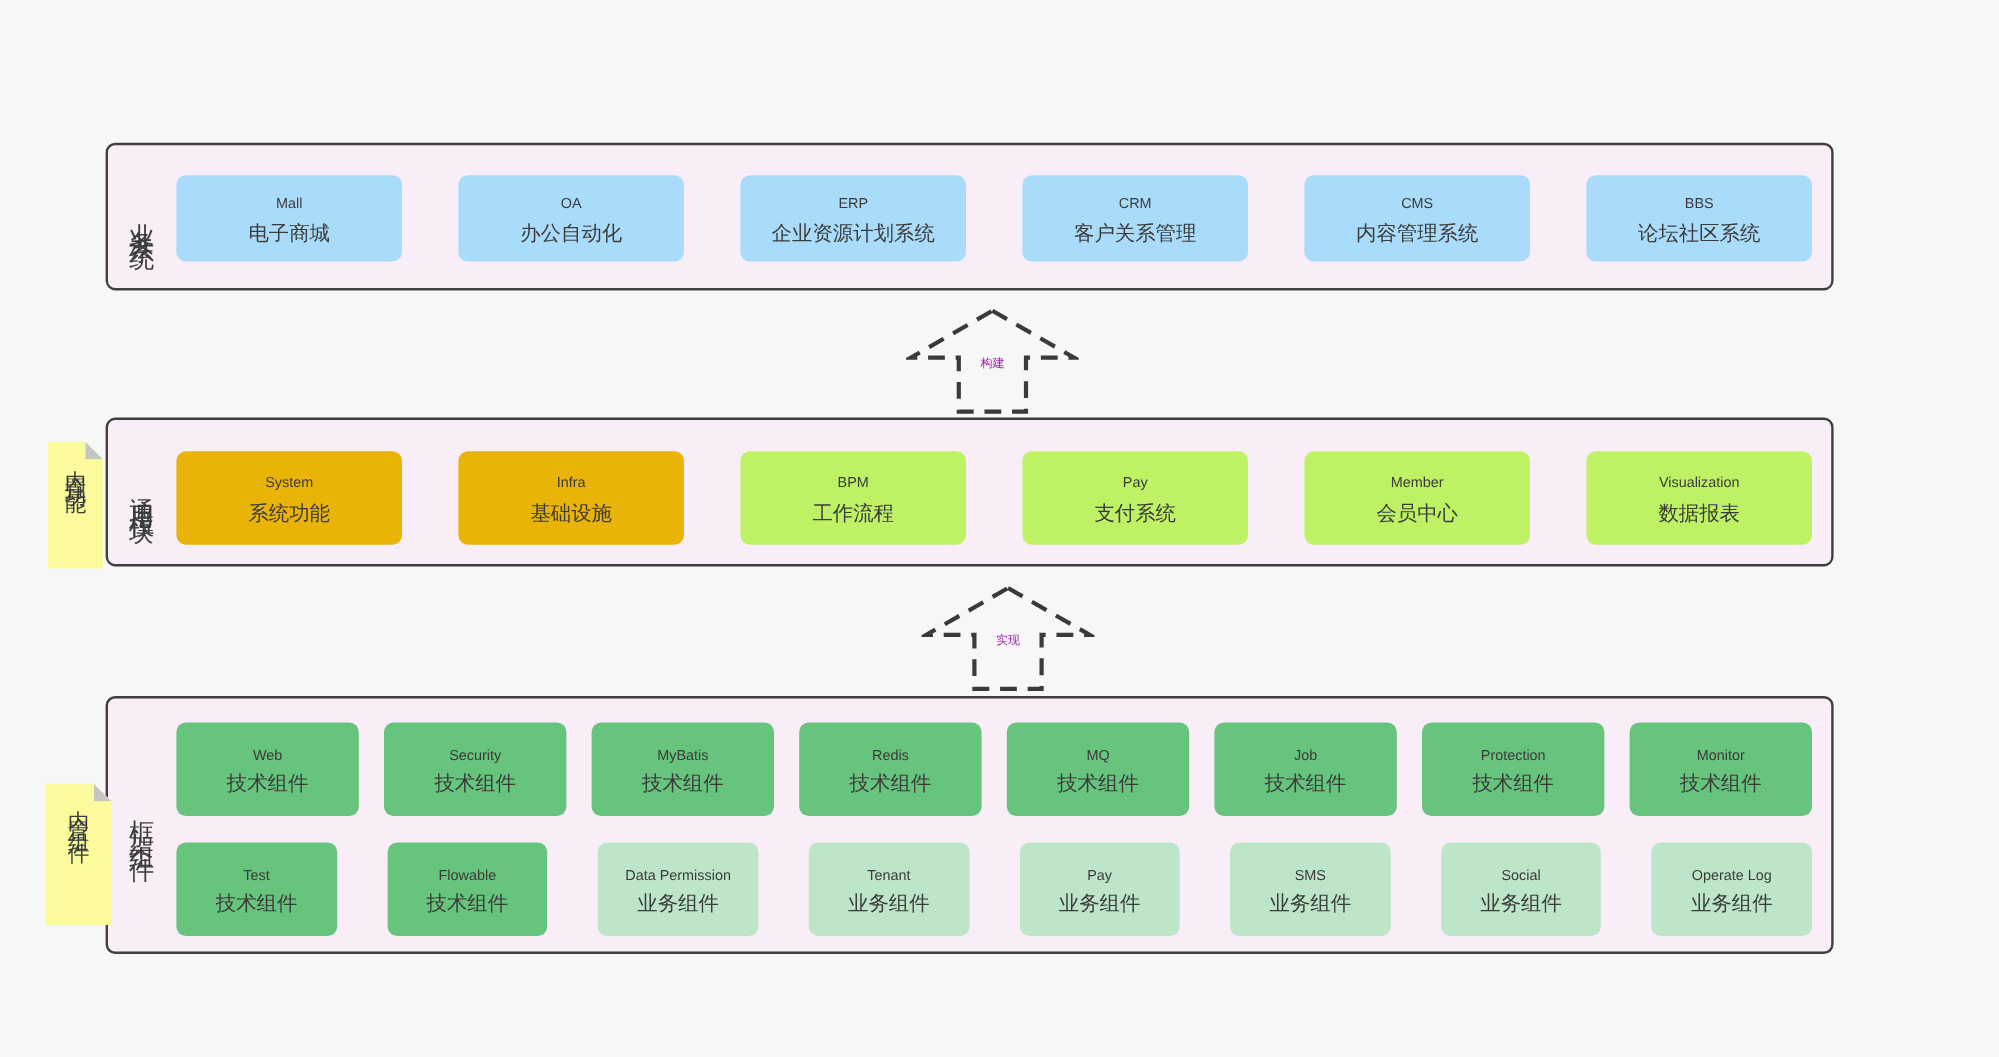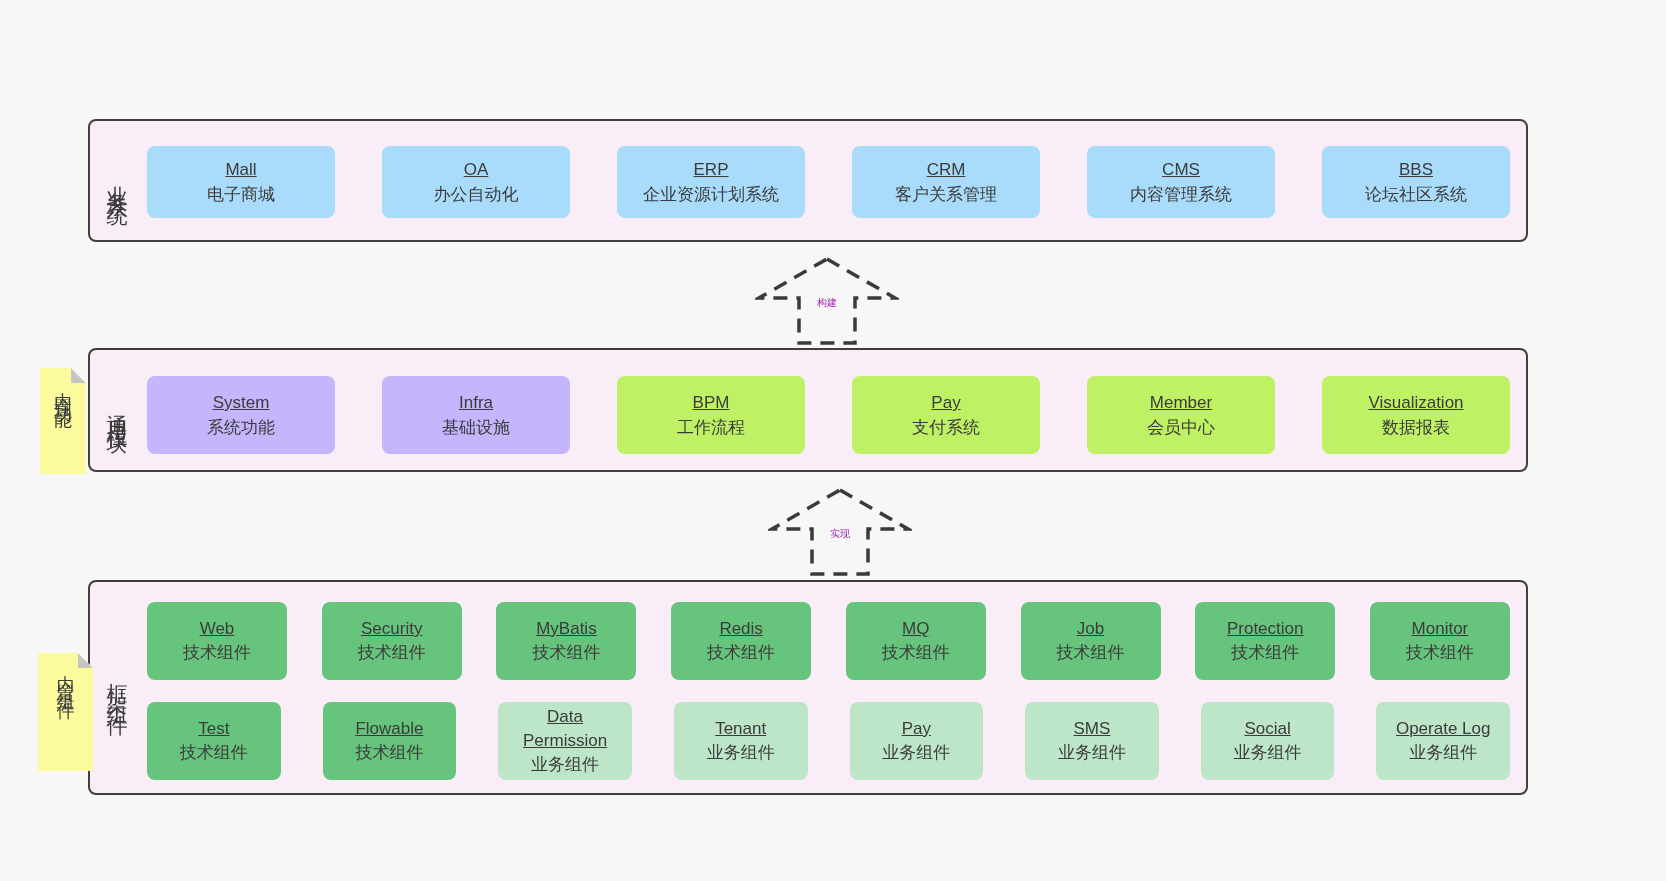--- a/index.html
+++ b/index.html
@@ -21,27 +21,27 @@
 
   .boxrow{position:absolute;left:57px;right:16px;display:flex;justify-content:space-between;}
   .sec-business .boxrow{top:25px;}
   .sec-modules .boxrow{top:26px;}
   .sec-components .row1{top:20px;}
   .sec-components .row2{top:120px;gap:42px;}
 
   .box{width:188px;height:72px;border-radius:8px;display:flex;flex-direction:column;
        align-items:center;justify-content:center;text-align:center;line-height:25px;}
   .sec-modules .box{height:78px;}
-  .sec-components .box{width:140px;height:78px;}
-  .box .t{font-size:17px;text-decoration:underline;}
+  .sec-components .box{width:152px;height:78px;}
+  .box .t{font-size:12px;}
   .box .s{font-size:17px;}
   .sec-components .box{line-height:24px;padding:0 6px;box-sizing:border-box;}
 
   .c-blue{background:#a9dcfa;}
-  .c-red{background:#c4b5fd;}
+  .c-red{background:#eab308;}
   .c-pink{background:#bef264;}
   .c-green{background:#66c47d;}
   .c-lgreen{background:#bde5c8;}
 
   
   .arrow{position:absolute;width:144px;height:90px;z-index:1;}
   .arrow svg{display:block;}
   .arrow-label{position:absolute;left:50%;transform:translateX(-50%);top:39px;
                background:#f7f7f7;padding:1px 4px;font-size:10px;color:#a21caf;white-space:nowrap;}
 

